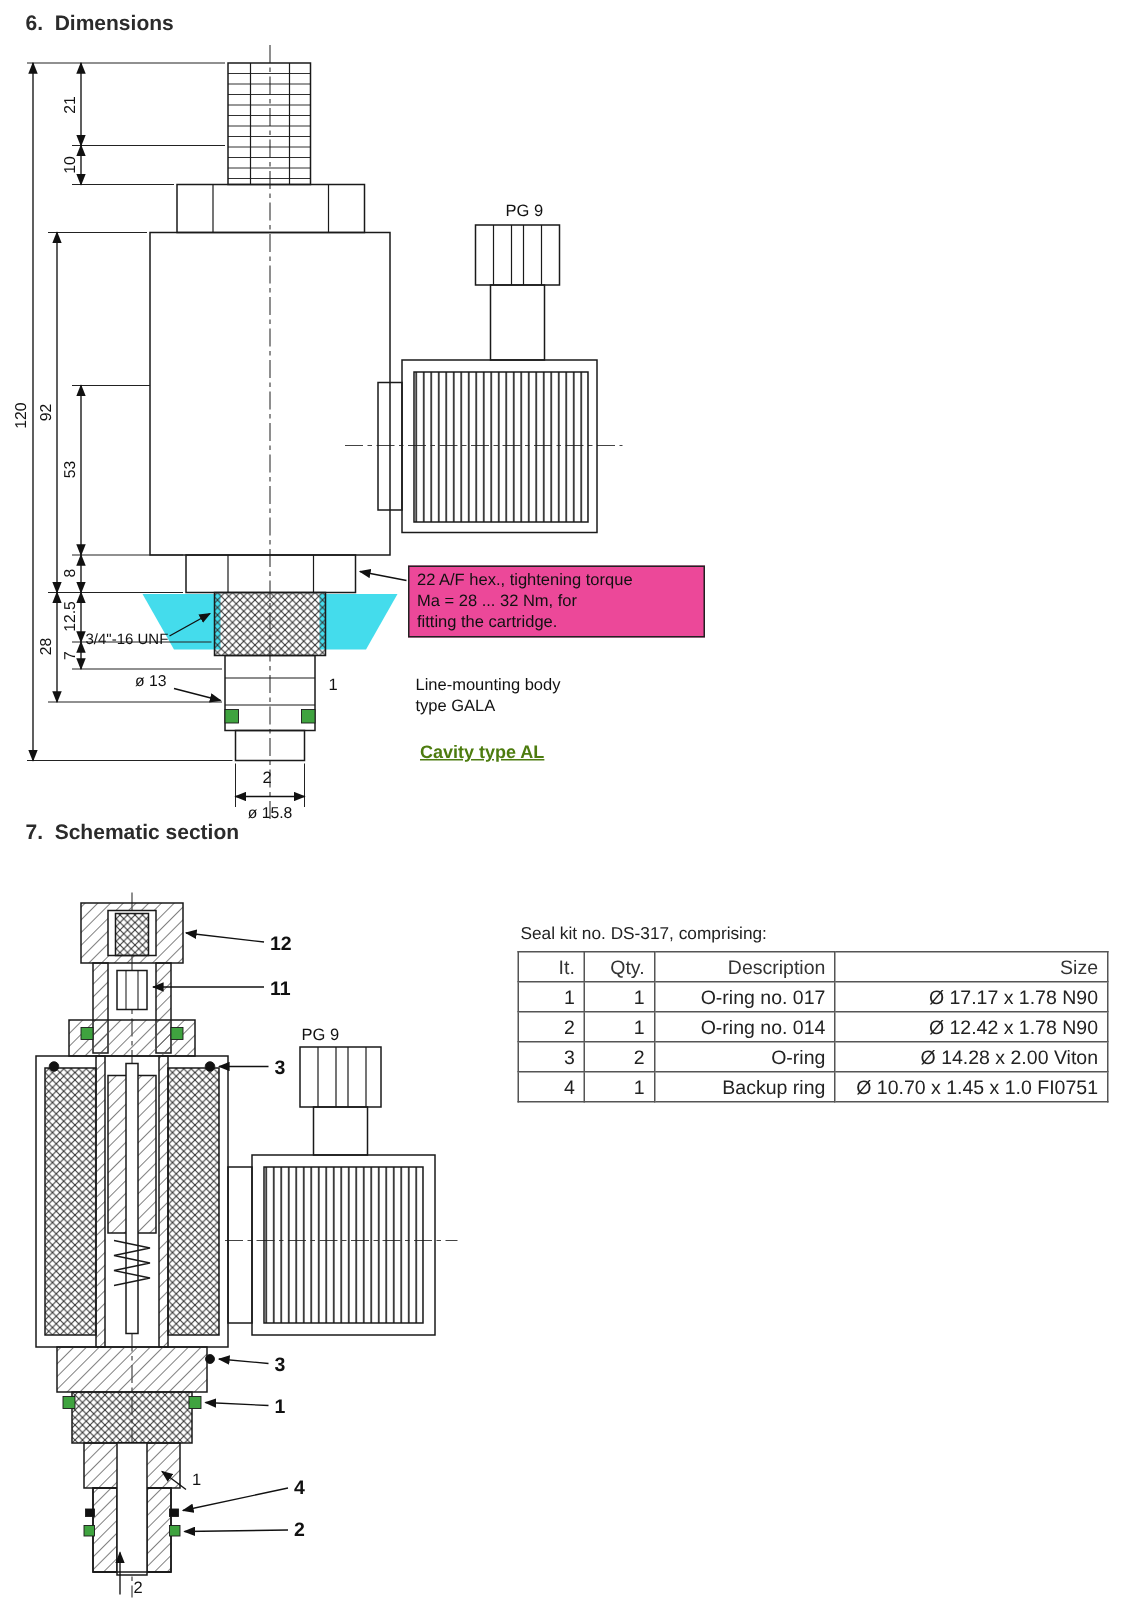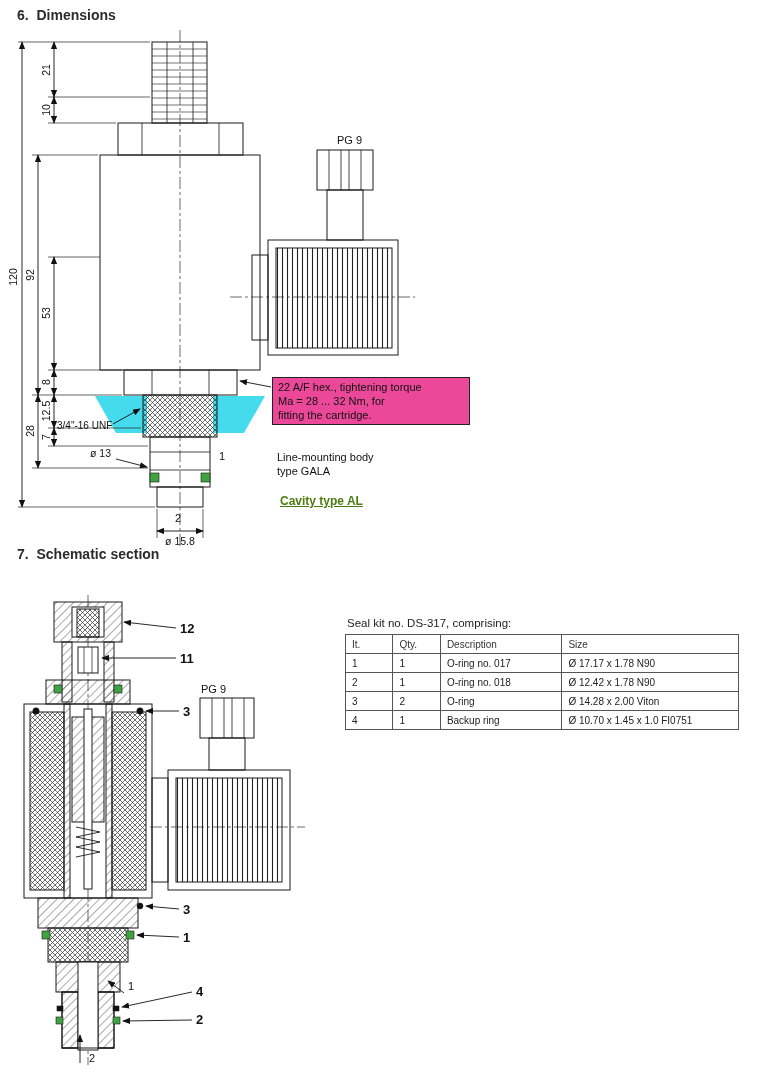--- a/index.html
+++ b/index.html
@@ -11,22 +11,22 @@
   .heading{font-size:14px;font-weight:bold;color:#2b2b2b;white-space:pre;}
   svg{position:absolute;left:0;}
   svg text{font-family:"Liberation Sans", sans-serif;fill:#111;}
   .note{font-size:11px;line-height:1.28;color:#111;}
   .note-box{border:1px solid #222;padding:2px 5px;background:#ec4899;width:186px;}
   .cavity{font-size:12px;font-weight:bold;color:#4d7c0f;text-decoration:underline;}
   .sealkit{width:394px;font-size:11px;color:#222;}
   .sealkit-caption{margin:0 0 5px 2px;font-size:11.5px;}
   table.kit{border-collapse:collapse;width:100%;}
   table.kit th, table.kit td{
-    border:1px solid #555;padding:2px 6px;text-align:left;font-weight:normal;
-    font-size:10px;height:14px;white-space:nowrap;
+    border:1px solid #555;padding:2px 6px;text-align:right;font-weight:normal;
+    font-size:13px;height:14px;white-space:nowrap;
   }
   table.kit th{color:#333;}
   .c-it{width:40px;} .c-qty{width:38px;} .c-desc{width:118px;} .c-size{width:172px;}
 </style>
 </head>
 <body>
 
 <div class="abs heading" style="left:17px;top:7px;text-align:right;">6.  Dimensions</div>
 
 <svg width="760" height="560" style="top:0;">
@@ -289,21 +289,21 @@
     <tbody>
       <tr>
         <td>1</td>
         <td>1</td>
         <td>O-ring no. 017</td>
         <td>Ø 17.17 x 1.78 N90</td>
       </tr>
       <tr>
         <td>2</td>
         <td>1</td>
-        <td>O-ring no. 018</td>
+        <td>O-ring no. 014</td>
         <td>Ø 12.42 x 1.78 N90</td>
       </tr>
       <tr>
         <td>3</td>
         <td>2</td>
         <td>O-ring</td>
         <td>Ø 14.28 x 2.00 Viton</td>
       </tr>
       <tr>
         <td>4</td>

